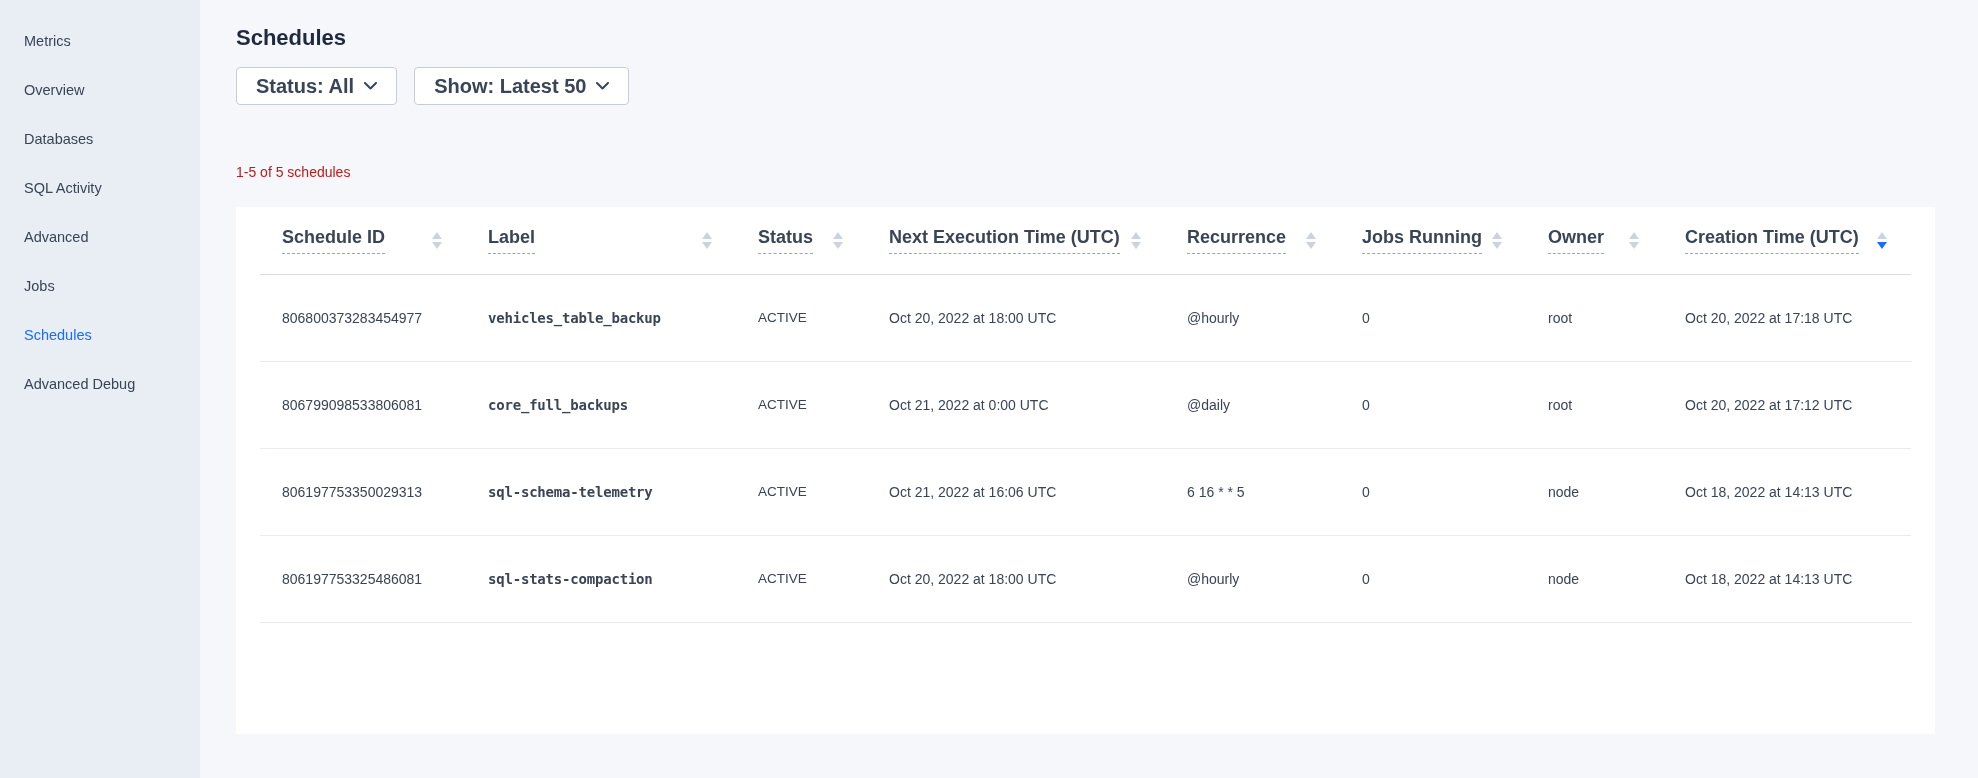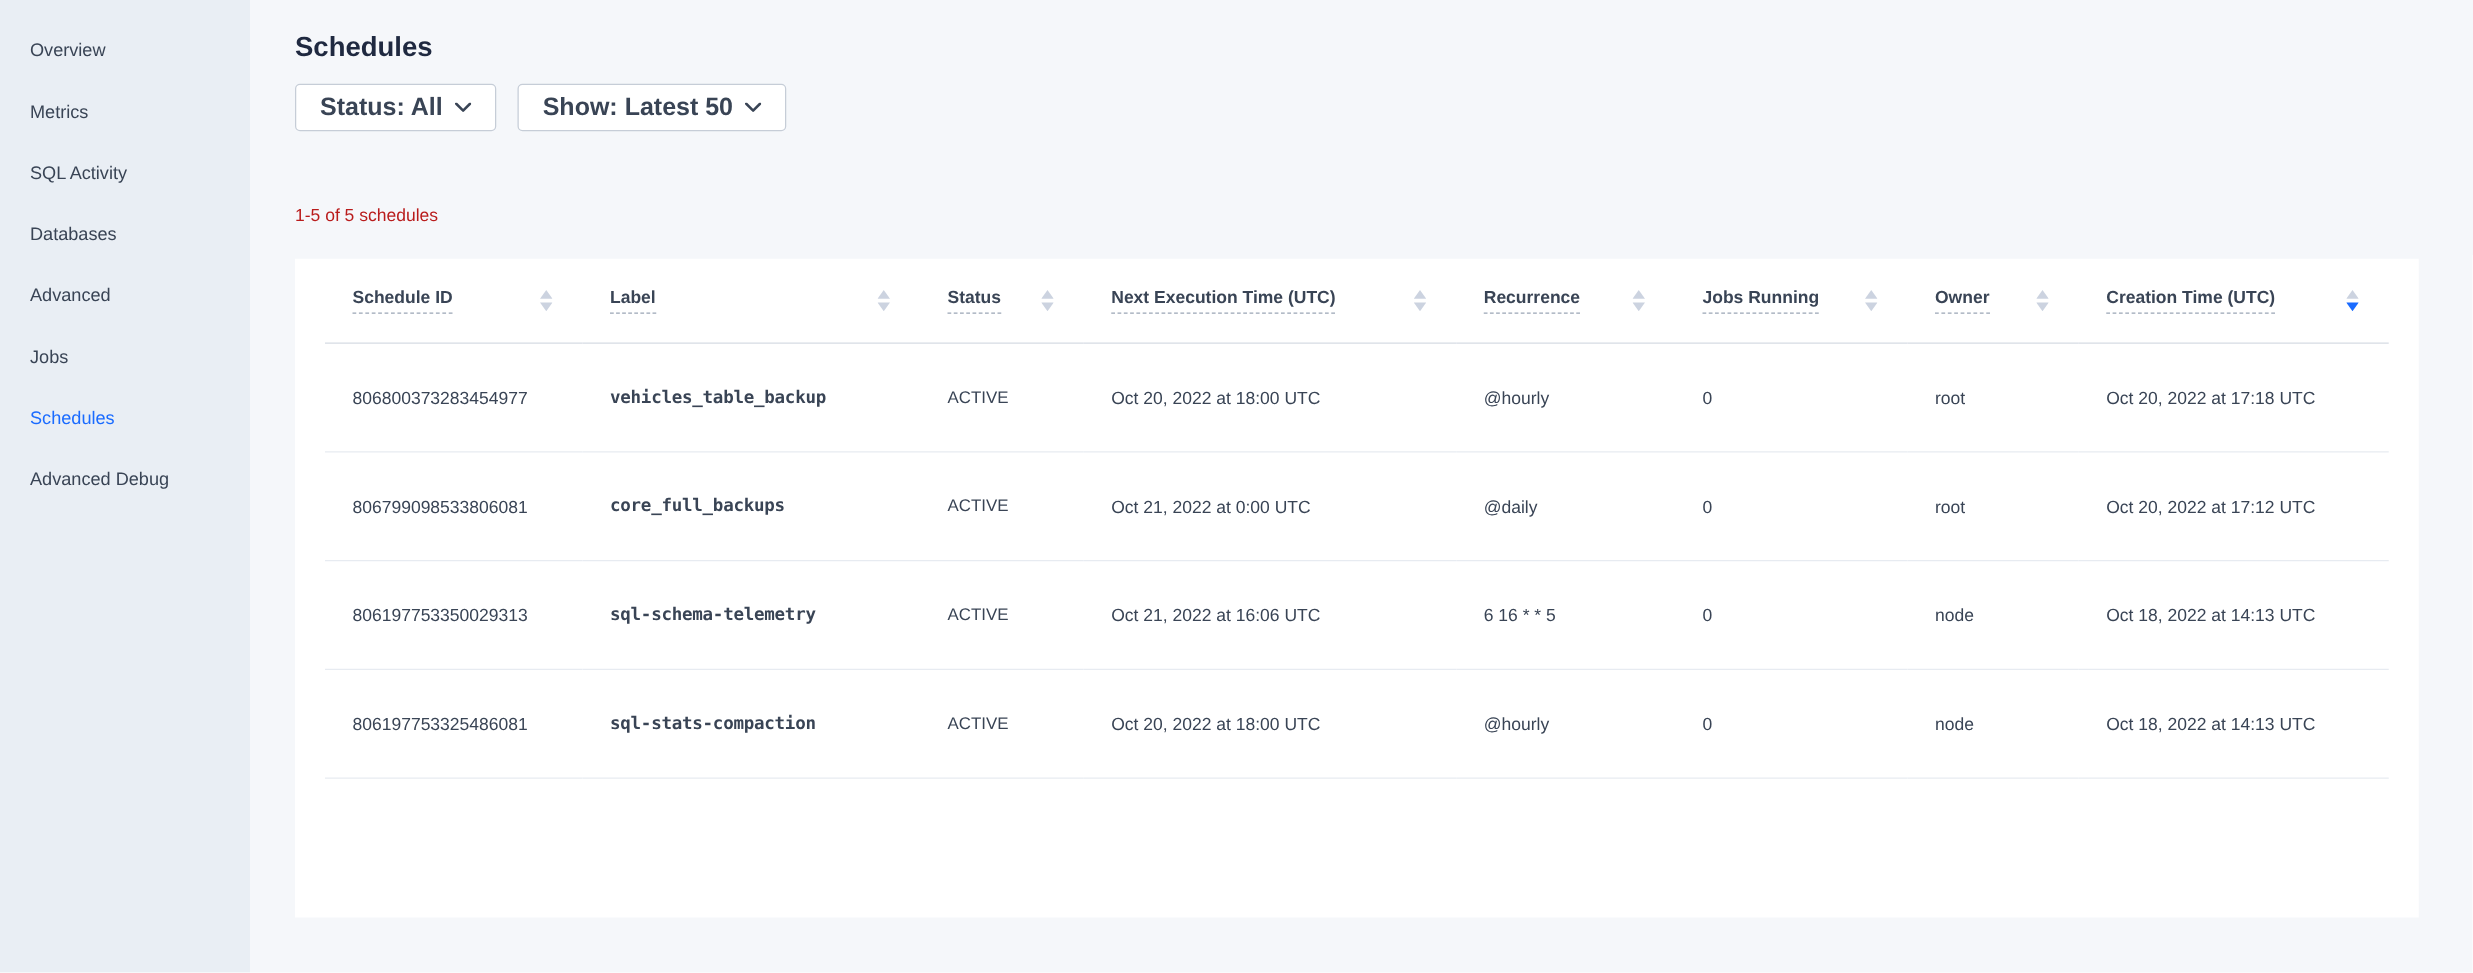--- a/index.html
+++ b/index.html
@@ -62,21 +62,21 @@
   table {
     width:100%;
     table-layout:fixed;
     border-collapse:collapse;
   }
   th {
     height:67px;
     text-align:left;
     vertical-align:middle;
     border-bottom:1px solid #d6dbe4;
-    font-size:14px; font-weight:bold; color:#394455;
+    font-size:18px; font-weight:bold; color:#394455;
     cursor:pointer;
     padding:0;
   }
   .th-inner {
     display:flex; align-items:center; justify-content:space-between;
     padding-left:22px; padding-right:24px;
   }
   .th-label {
     border-bottom:1px dashed #9aa5b5;
     padding-bottom:5px;
@@ -97,24 +97,24 @@
     font-size:14px;
     letter-spacing:-0.2px;
   }
   td.status-cell { font-size:13.5px; }
 </style>
 </head>
 <body>
 
 <nav class="sidebar">
   <div id="sidebar-items">
+      <div class="nav-item">Metrics</div>
       <div class="nav-item">Overview</div>
-      <div class="nav-item">Metrics</div>
+      <div class="nav-item">Databases</div>
       <div class="nav-item">SQL Activity</div>
-      <div class="nav-item">Databases</div>
       <div class="nav-item">Advanced</div>
       <div class="nav-item">Jobs</div>
       <div class="nav-item active">Schedules</div>
       <div class="nav-item">Advanced Debug</div>
     </div>
 </nav>
 
 <main class="main">
   <h1 class="page-title">Schedules</h1>
 

